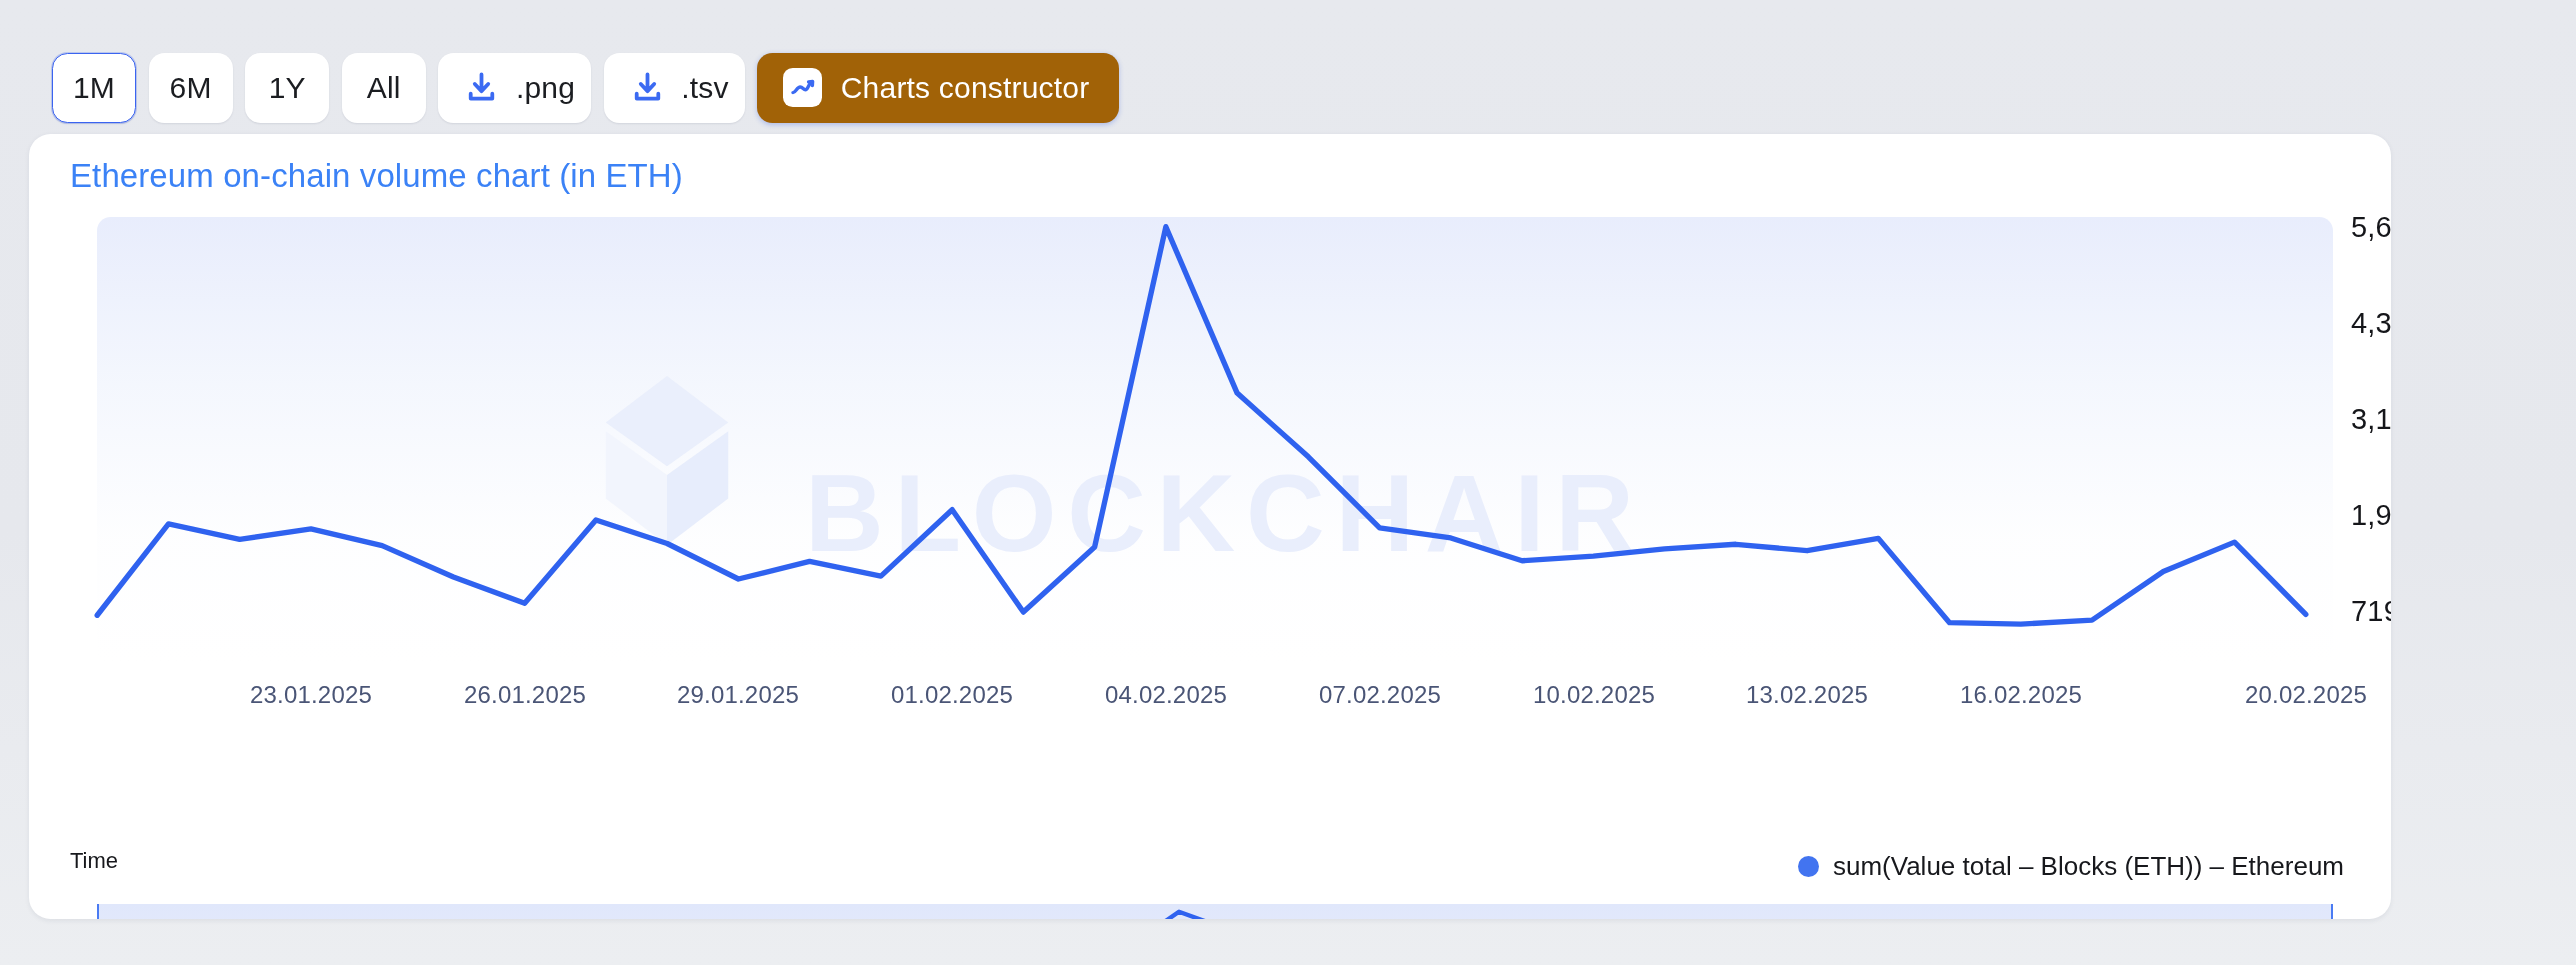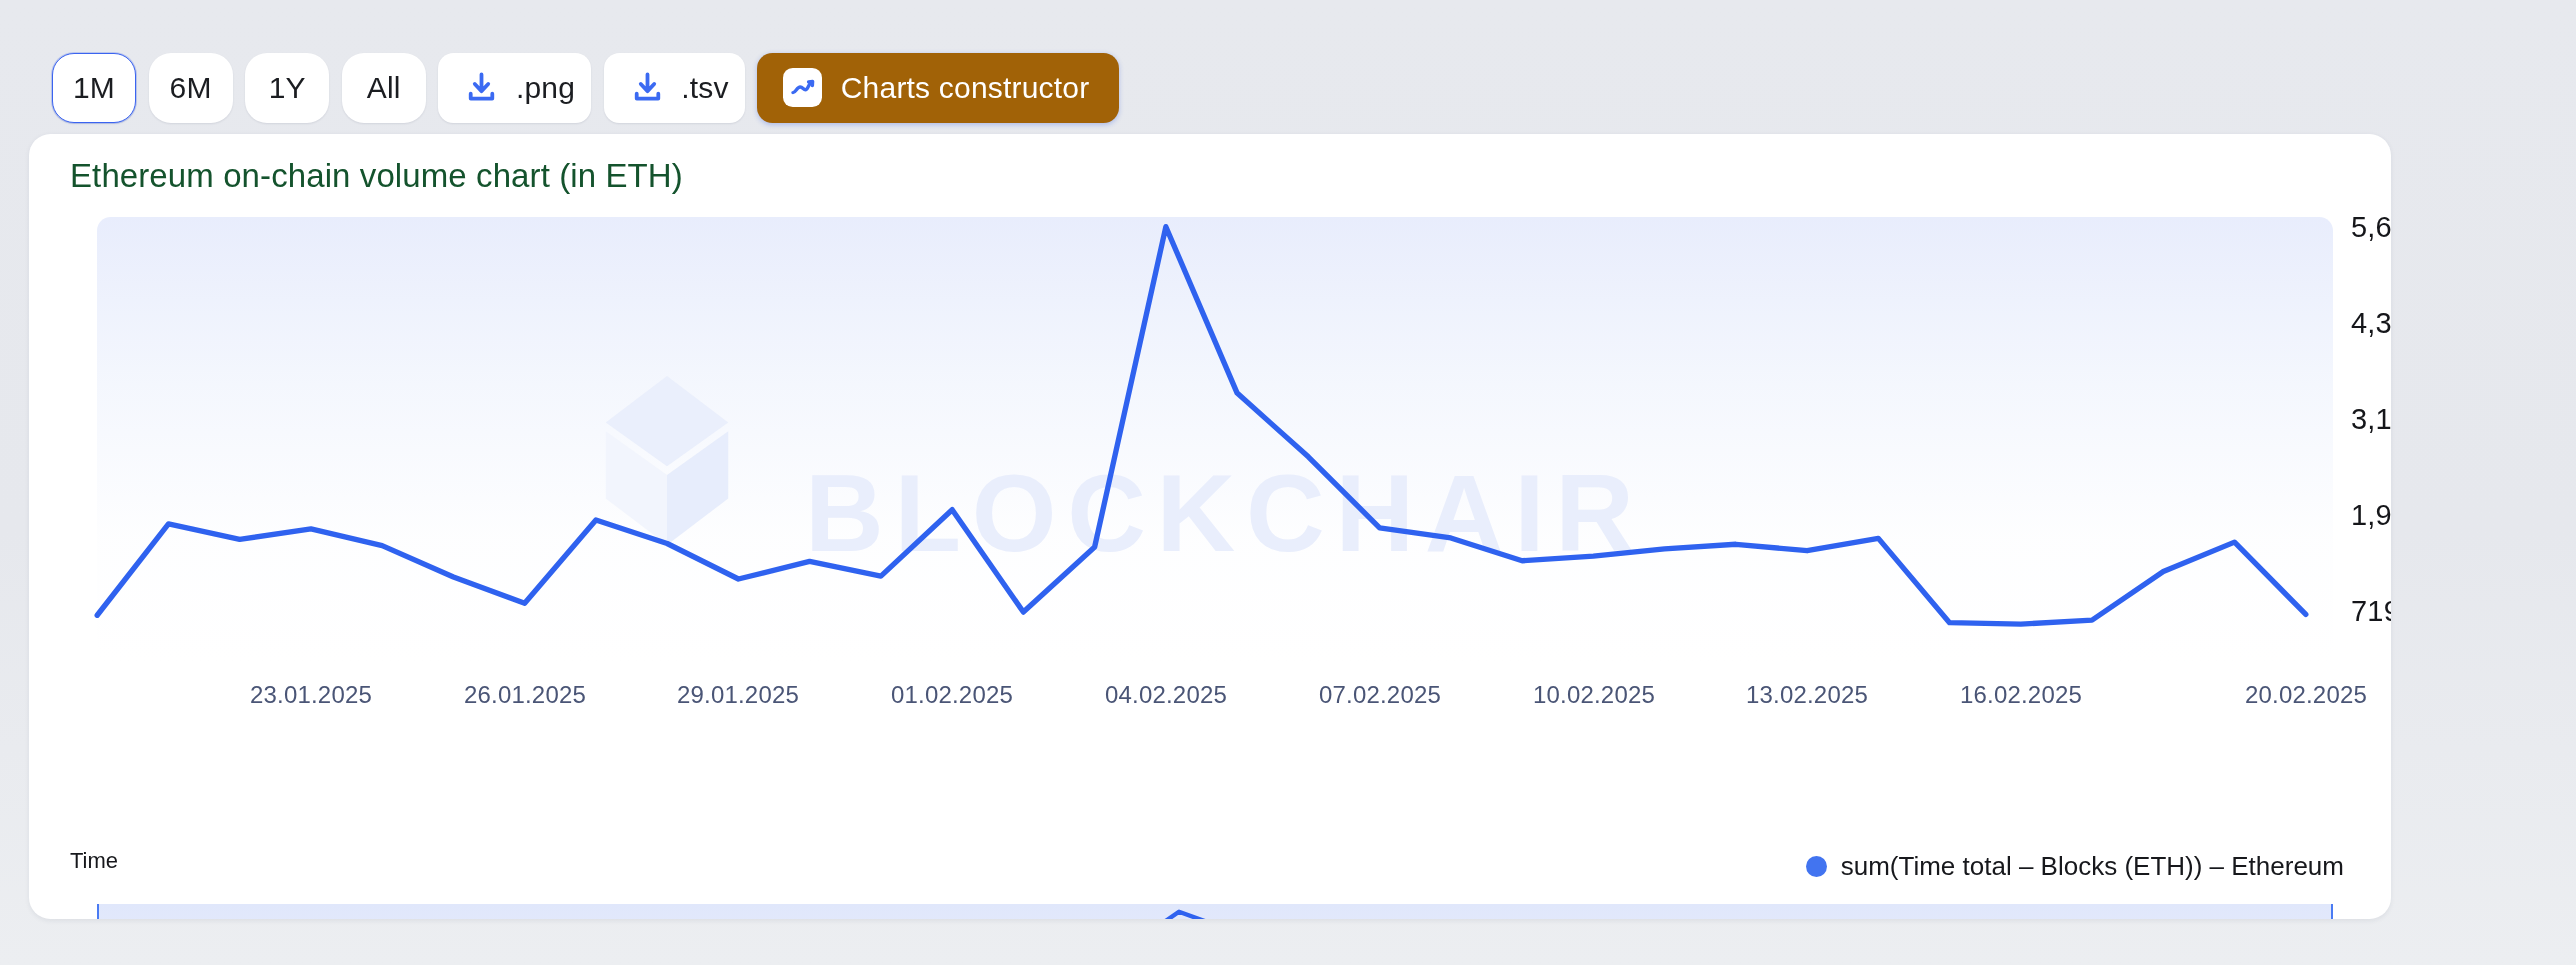--- a/index.html
+++ b/index.html
@@ -36,21 +36,21 @@
     justify-content: center;
     gap: 13.6px;
     padding: 0 23px;
     box-sizing: border-box;
     font-size: 30px;
     color: #1b1d21;
     cursor: pointer;
     user-select: none;
     letter-spacing: 0.2px;
   }
-  .btn.range { padding: 0 19.4px; min-width: 84px; border-radius: 22px; }
+  .btn.range { padding: 0 19.4px; min-width: 84px; }
   .btn.active {
     border-color: #3b64f0;
     box-shadow: 0 0 0 1px rgba(59,100,240,0.25), 0 1px 1.9px rgba(30,41,70,0.10);
   }
   .btn.dl { padding: 0 15px 0 25px; gap: 16.5px; }
   .btn.primary {
     background: #a16207;
     color: #ffffff;
     border-color: transparent;
     padding: 0 29px 0 25px;
@@ -76,21 +76,21 @@
     background: #ffffff;
     border-radius: 21.4px;
     box-shadow: 0 1.9px 5.8px rgba(28, 38, 66, 0.07);
     overflow: hidden;
   }
   .chart-title {
     position: absolute;
     left: 41px;
     top: 23px;
     font-size: 33px;
-    color: #14532d;
+    color: #3b82f6;
     letter-spacing: 0.1px;
   }
 
   
   .plot-wrap {
     position: absolute;
     left: 41px;
     top: 83px;
     width: 2263px;
     height: 559px;
@@ -296,21 +296,21 @@
       <div class="y-tick" style="top: 106px;">4,379,750</div>
       <div class="y-tick" style="top: 202px;">3,159,500</div>
       <div class="y-tick" style="top: 298px;">1,939,250</div>
       <div class="y-tick" style="top: 394px;">719,000</div>
     </div>
 
   <div class="time-label">Time</div>
 
   <div class="legend">
     <span class="legend-dot"></span>
-    <span>sum(Time total – Blocks (ETH)) – Ethereum</span>
+    <span>sum(Value total – Blocks (ETH)) – Ethereum</span>
   </div>
 
   <div class="navigator">
     <div class="nav-select"></div>
     <svg class="nav-svg" viewBox="0 0 2302 92" preserveAspectRatio="none">
       <polyline id="nav-path" fill="none" stroke="#2f62ef" stroke-width="4.5" stroke-linejoin="round" stroke-linecap="round" points="0.0,70.9 74.3,56.1 148.5,58.6 222.8,56.9 297.0,59.6 371.3,64.7 445.5,68.9 519.8,55.4 594.1,59.2 668.3,65.0 742.6,62.1 816.8,64.5 891.1,53.8 965.4,70.3 1039.6,59.8 1113.9,8.0 1188.1,34.9 1262.4,45.2 1336.6,56.7 1410.9,58.4 1485.2,62.0 1559.4,61.3 1633.7,60.1 1707.9,59.4 1782.2,60.4 1856.5,58.4 1930.7,72.1 2005.0,72.3 2079.2,71.6 2153.5,63.8 2227.7,59.0 2302.0,70.7"></polyline>
     </svg>
 
   </div>
 

